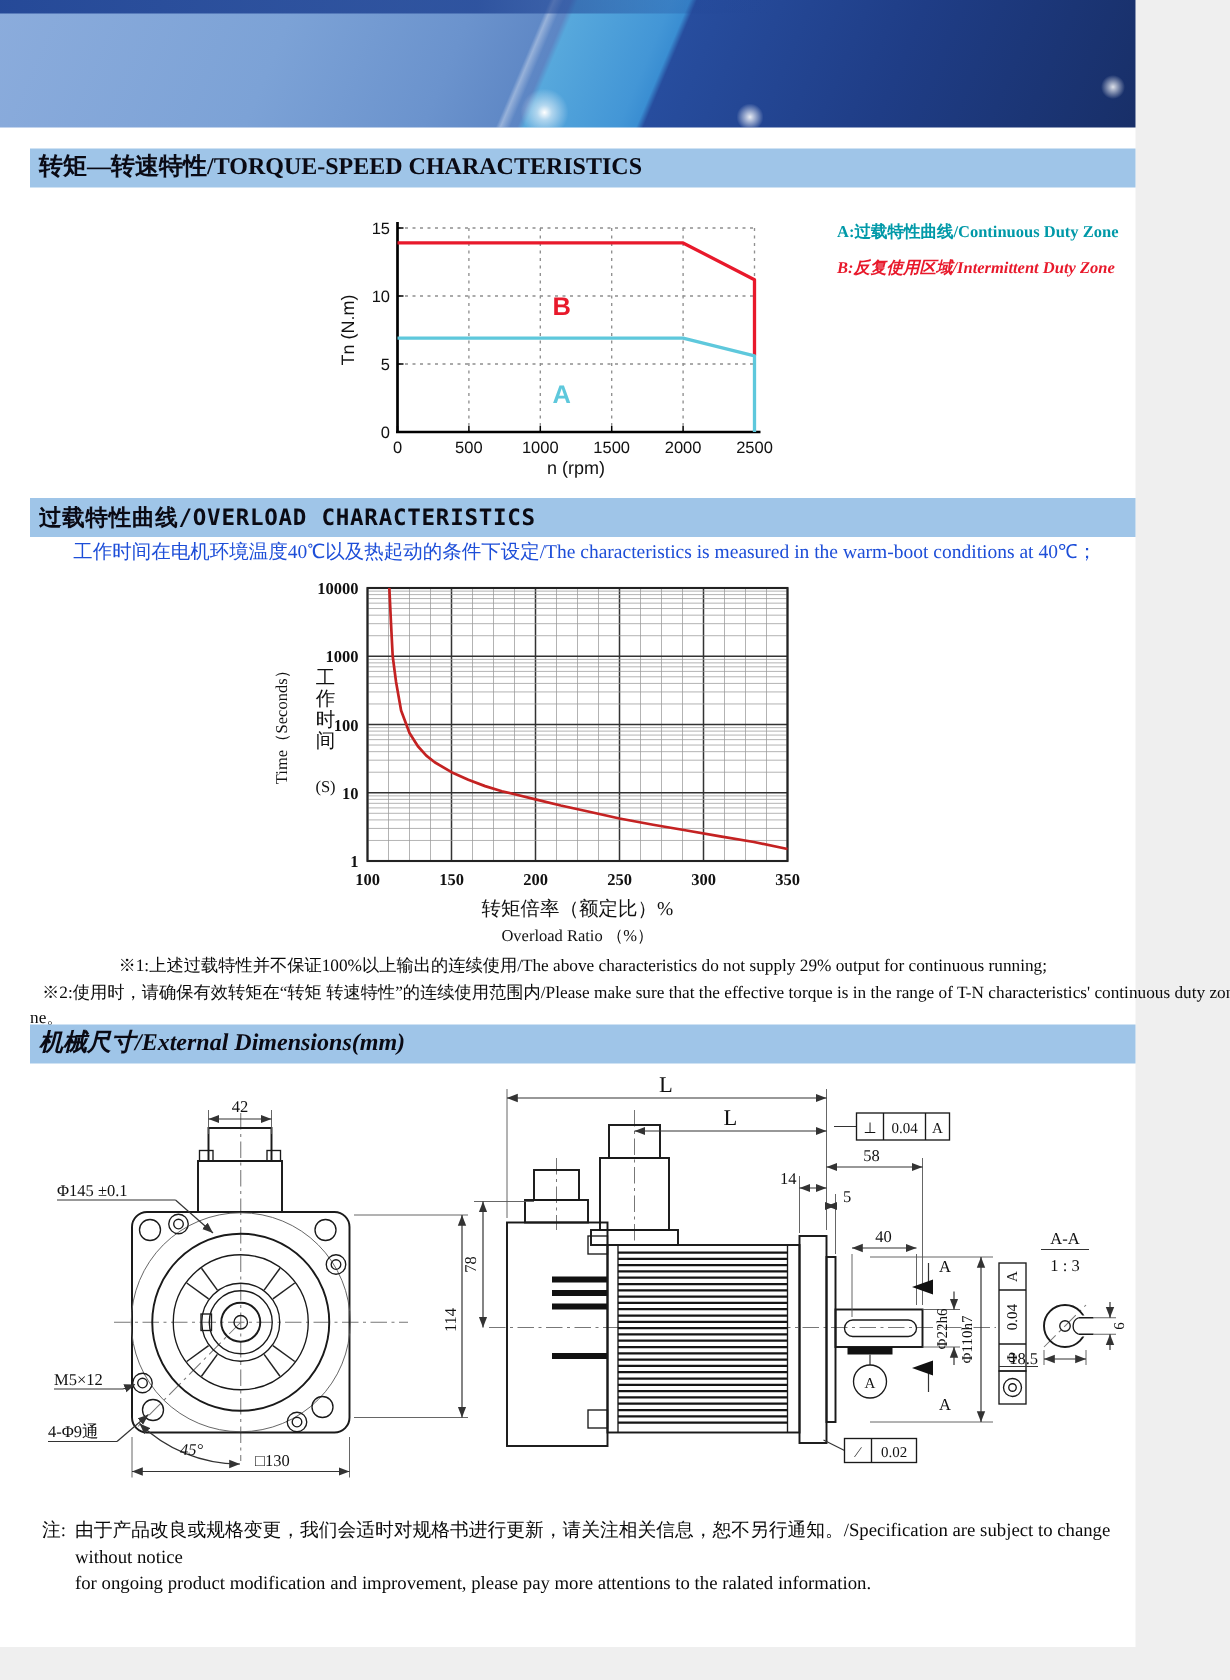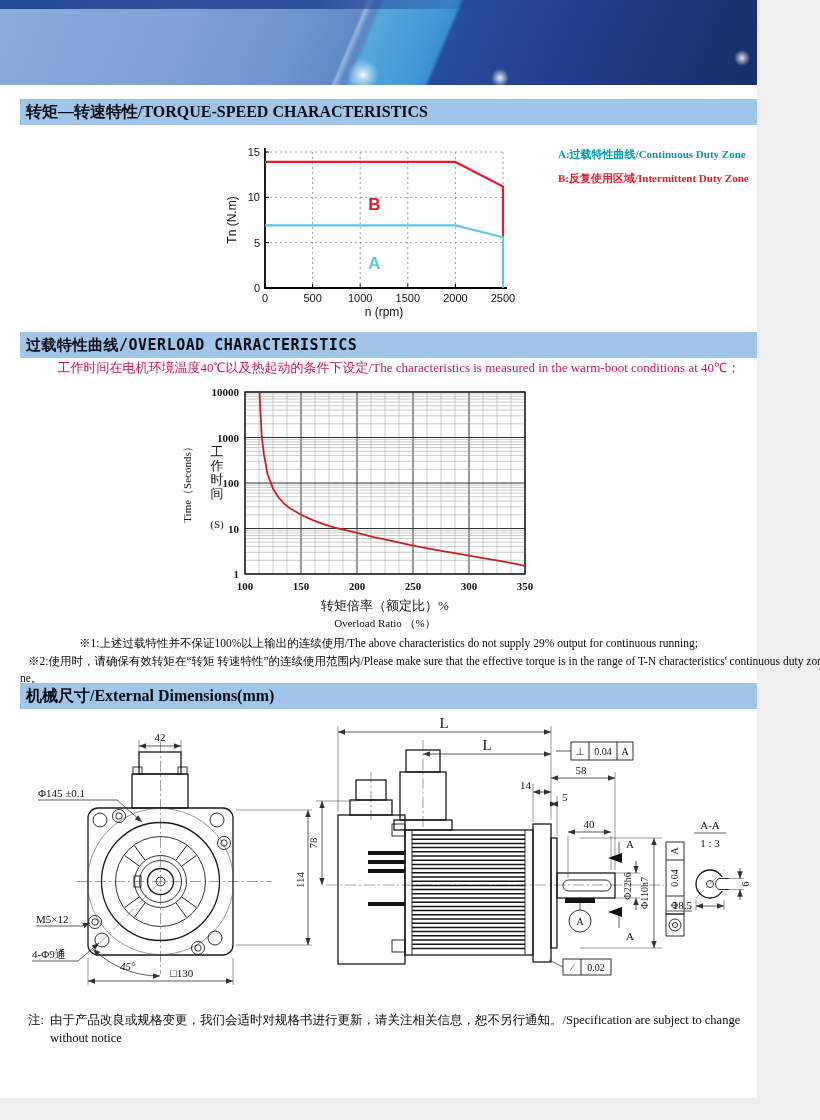--- a/index.html
+++ b/index.html
@@ -20,40 +20,40 @@
         #57a8dc 48.6%, #4396d6 56.5%, #3a8ed2 58%,
         #274d9e 58.6%, #1f3d86 78%, #182f68 100%);
     background-size:auto,auto,auto,100% 9px,auto,auto;
     background-repeat:no-repeat;}
 
   
   .secbar{position:absolute;left:20px;width:731px;height:26px;background:#9fc5e8;
           color:#0a0a14;font-weight:700;font-size:16px;line-height:26px;padding-left:6px;
           white-space:nowrap;overflow:hidden;}
   .secbar.mono{font-family:"DejaVu Sans Mono",monospace;font-size:15px;letter-spacing:.5px;}
-  .s1{top:99px;} .s2{top:332px;} .s3{top:683px;}
+  .s1{top:99px;} .s2{top:332px;} .s3{top:683px;font-style:italic;}
 
   
   #ts-svg{position:absolute;left:225px;top:138px;}
   #ol-svg{position:absolute;left:165px;top:382px;}
   .grid{stroke:#8f8f8f;stroke-width:.9;stroke-dasharray:2 3;fill:none;}
   .axis{stroke:#000;stroke-width:1.8;}
   .tick{stroke:#000;stroke-width:1;}
   .tl{font:11px "Liberation Sans",sans-serif;fill:#111;}
   .at{font:12px "Liberation Sans",sans-serif;fill:#111;}
   .zone{font:700 17px "Liberation Sans",sans-serif;}
   .tl2{font:600 11px "Liberation Serif",serif;fill:#111;}
   .at2{font:11px "Liberation Serif",serif;fill:#111;}
   .at2cn{font:13px "Liberation Serif",serif;fill:#111;}
 
   .legend{position:absolute;left:558px;top:147px;font:700 11px "Liberation Serif",serif;}
   .legend div{margin-bottom:9px;white-space:nowrap;}
 
-  .ol-desc{position:absolute;left:40px;top:358px;width:700px;text-align:right;
-           font:13px "Liberation Serif",serif;color:#be185d;white-space:nowrap;}
+  .ol-desc{position:absolute;left:40px;top:358px;width:700px;text-align:center;
+           font:13px "Liberation Serif",serif;color:#1d4ed8;white-space:nowrap;}
   .fn{position:absolute;left:28px;width:721px;text-align:center;
       font:11.5px "Liberation Serif",serif;color:#0a0a0a;white-space:nowrap;}
   .fn1{top:636px;} .fn2{top:654px;}
   .fn3{position:absolute;left:20px;width:729px;top:671px;padding-right:8px;
        font:11.5px "Liberation Serif",serif;color:#0a0a0a;}
 
   
   #dim-svg{position:absolute;left:20px;top:712px;}
   .o{fill:none;stroke:#1a1a1a;stroke-width:1.3;}
   .o2{fill:none;stroke:#1a1a1a;stroke-width:.9;}
@@ -119,21 +119,21 @@
         <polyline points="40,87.44 230.4,87.44 278,99.22666666666667 278,150" fill="none" stroke="#5ec8dc" stroke-width="2.2" stroke-linejoin="round"></polyline>
         <text x="149.48000000000002" y="72.02666666666666" fill="#e8192b" class="zone" text-anchor="middle">B</text>
         <text x="149.48000000000002" y="130.96" fill="#5ec8dc" class="zone" text-anchor="middle">A</text>
       </g>
     <text class="at" x="159" y="178" text-anchor="middle">n (rpm)</text>
     <text class="at" transform="translate(11,82) rotate(-90)" text-anchor="middle">Tn (N.m)</text>
   </svg>
 
   <div class="legend">
     <div id="leg-a" style="color: rgb(0, 153, 168);">A:过载特性曲线/Continuous Duty Zone</div>
-    <div id="leg-b" style="color: rgb(232, 25, 43);">B:反复使用区域/Intermittent Duty Zone</div>
+    <div id="leg-b" style="color: rgb(232, 25, 43); font-style: italic;">B:反复使用区域/Intermittent Duty Zone</div>
   </div>
 
   <div class="secbar mono s2">
     <span>过载特性曲线/OVERLOAD CHARACTERISTICS</span>
   </div>
   <div class="ol-desc">工作时间在电机环境温度40℃以及热起动的条件下设定/The characteristics is measured in the warm-boot conditions at 40℃；</div>
 
   <svg id="ol-svg" width="430" height="252" viewBox="0 0 430 252">
     <g id="ol-dyn">
         <line x1="80" y1="10" x2="80" y2="192" stroke="#333" stroke-width="1"></line>
@@ -463,16 +463,16 @@
       <line class="thin" x1="709" y1="177.5" x2="724" y2="177.5"></line>
       <line class="dim" x1="720" y1="156" x2="720" y2="166.5" marker-end="url(#ma)"></line>
       <line class="dim" x1="720" y1="188" x2="720" y2="177.5" marker-end="url(#ma)"></line>
       <text class="dts" transform="translate(729,172) rotate(-90)" text-anchor="middle">6</text>
     </g>
   </svg>
 
   <div class="note">
     <span class="prefix">注:</span>
     <span><span>由于产品改良或规格变更，我们会适时对规格书进行更新，请关注相关信息，恕不另行通知。/Specification are subject to change without notice</span><br>
-    </span>
+    <span>for ongoing product modification and improvement, please pay more attentions to the ralated information.</span></span>
   </div>
 
 </div>
 
 </body></html>

